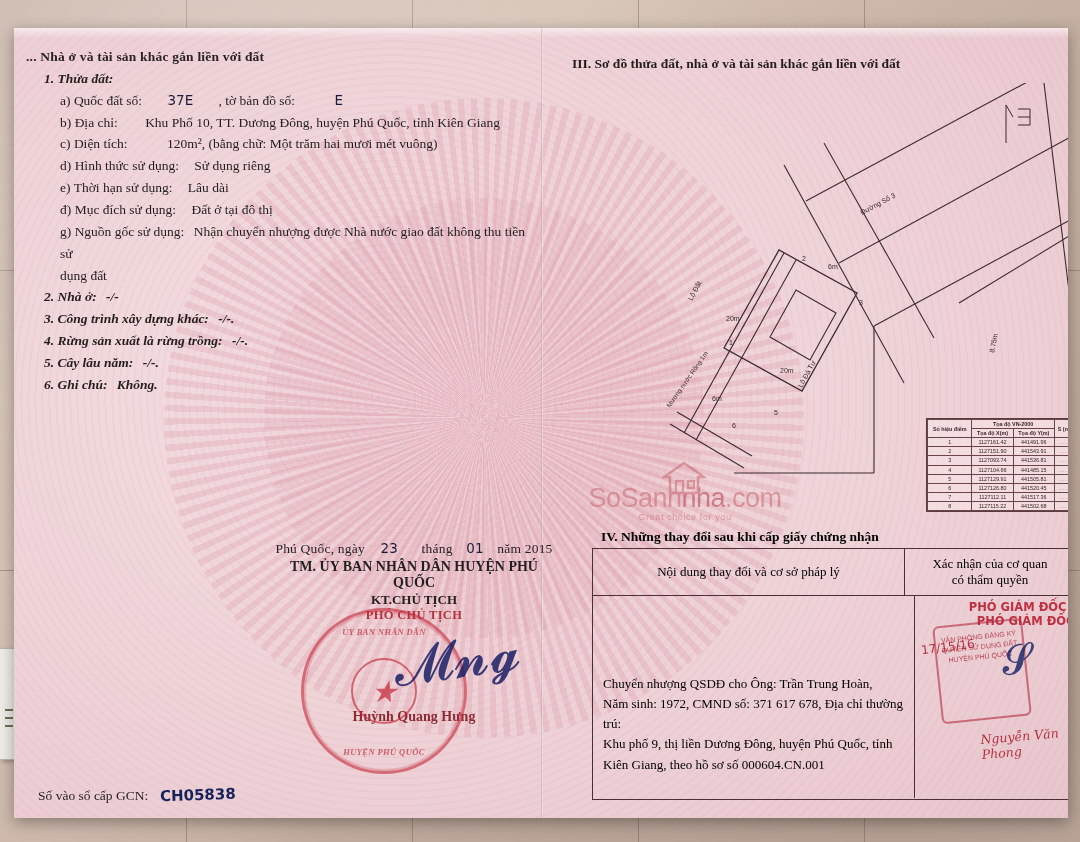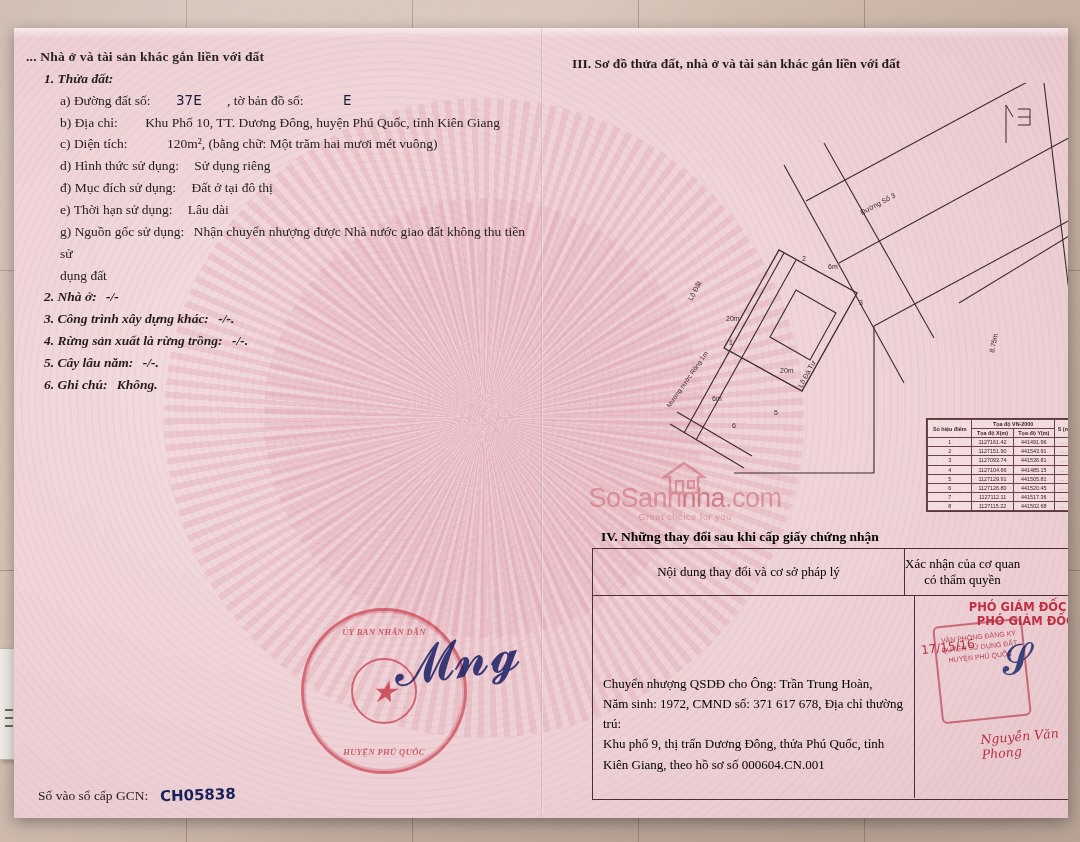--- a/index.html
+++ b/index.html
@@ -176,21 +176,21 @@
   .secIV{
     position:absolute; left:578px; top:520px; width:482px; height:250px;
     border:1px solid #4a3034;
   }
   .secIV .cap{
     position:absolute; left:8px; top:-20px; font-weight:bold; font-size:13.5px;
     background:transparent;
   }
   .secIV .row1{ display:flex; height:46px; }
   .secIV .c1{ flex:1 1 auto; border-right:1px solid #4a3034; display:flex; align-items:center; justify-content:center; text-align:center; font-size:13px;}
-  .secIV .c2{ width:170px; display:flex; align-items:center; justify-content:flex-start; text-align:center; font-size:13px;}
+  .secIV .c2{ width:170px; display:flex; align-items:center; justify-content:center; text-align:center; font-size:13px;}
   .secIV .row2{ display:flex; height:203px; }
   .secIV .b1{ flex:1 1 auto; border-right:1px solid #4a3034; border-top:1px solid #4a3034; padding:78px 8px 0 10px; font-size:13px; line-height:1.55;}
   .secIV .b2{ width:170px; border-top:1px solid #4a3034; position:relative;}
   .rstamp{
     position:absolute; left:22px; top:26px; width:86px; height:86px;
     border:2px solid rgba(180,40,60,.6); border-radius:6px;
     color:rgba(170,35,55,.8); font-size:7px; text-align:center; padding-top:8px;
     line-height:1.45; font-family:"Liberation Sans", sans-serif;
     transform:rotate(-6deg);
   }
@@ -245,21 +245,21 @@
   <div class="left">
     <div class="hdr-top">...  Nhà ở và tài sản khác gắn liền với đất</div>
 
     <div class="lvl1 bold ital">
       <span>1.</span>
       <span>Thửa đất:</span>
     </div>
 
     <div class="lvl2">
       <span>a)</span>
-      <span>Đường đất số:</span>
+      <span>Quốc đất số:</span>
       <span style="margin-left:22px" class="hand">37E</span>
       <span style="margin-left:22px">, tờ bản đồ số:</span>
       <span style="margin-left:36px" class="hand">E</span>
     </div>
 
     <div class="lvl2">
       <span>b)</span>
       <span>Địa chỉ:</span>
       <span style="margin-left:24px">Khu Phố 10, TT. Dương Đông, huyện Phú Quốc, tỉnh Kiên Giang</span>
     </div>
@@ -270,29 +270,29 @@
       <span style="margin-left:36px">120m², (bằng chữ: Một trăm hai mươi mét vuông)</span>
     </div>
 
     <div class="lvl2">
       <span>d)</span>
       <span>Hình thức sử dụng:</span>
       <span style="margin-left:12px">Sử dụng riêng</span>
     </div>
 
     <div class="lvl2">
+      <span>e)</span>
+      <span>Thời hạn sử dụng:</span>
+      <span style="margin-left:12px">Lâu dài</span>
+    </div>
+
+    <div class="lvl2">
       <span>đ)</span>
       <span>Mục đích sử dụng:</span>
       <span style="margin-left:12px">Đất ở tại đô thị</span>
-    </div>
-
-    <div class="lvl2">
-      <span>e)</span>
-      <span>Thời hạn sử dụng:</span>
-      <span style="margin-left:12px">Lâu dài</span>
     </div>
 
     <div class="lvl2">
       <span>g)</span>
       <span>Nguồn gốc sử dụng:</span>
       <span style="margin-left:6px">Nhận chuyển nhượng được Nhà nước giao đất không thu tiền sử</span>
     </div>
     <div class="lvl2" style="">dụng đất</div>
 
     <div class="lvl1 bold ital">
@@ -315,20 +315,34 @@
       <span>Cây lâu năm:</span>
       <span style="margin-left:6px">-/-.</span>
     </div>
     <div class="lvl1 bold ital">
       <span>6.</span>
       <span>Ghi chú:</span>
       <span style="margin-left:6px">Không.</span>
     </div>
   </div>
 
+  <div class="signblock">
+    <div class="place">
+      <span>Phú Quốc, ngày</span>
+      <span class="hand" style="margin:0 20px 0 12px">23</span>
+      <span>tháng</span>
+      <span class="hand" style="margin:0 10px">01</span>
+      <span>năm</span>
+      <span>2015</span>
+    </div>
+    <div class="org">TM. ỦY BAN NHÂN DÂN HUYỆN PHÚ QUỐC</div>
+    <div class="kt">KT.CHỦ TỊCH</div>
+    <div class="pct">PHÓ CHỦ TỊCH</div>
+    <div class="name">Huỳnh Quang Hưng</div>
+  </div>
 
   <div class="stamp">
     <div class="arc-top">ỦY BAN NHÂN DÂN</div>
     <div class="inner">★</div>
     <div class="arc-bot">HUYỆN PHÚ QUỐC</div>
   </div>
   <div class="sigscrawl">𝓜𝓷𝓰</div>
 
   <div class="gcn">
     <span>Số vào sổ cấp GCN:</span>
@@ -475,21 +489,21 @@
         <div>
           <div>Xác nhận của cơ quan</div>
           <div>có thẩm quyền</div>
         </div>
       </div>
     </div>
     <div class="row2">
       <div class="b1">
         <div>Chuyển nhượng QSDĐ cho Ông: Trần Trung Hoàn,</div>
         <div>Năm sinh: 1972, CMND số: 371 617 678, Địa chỉ thường trú:</div>
-        <div>Khu phố 9, thị trấn Dương Đông, thửa Phú Quốc, tỉnh</div>
+        <div>Khu phố 9, thị liền Dương Đông, huyện Phú Quốc, tỉnh</div>
         <div>Kiên Giang, theo hồ sơ số 000604.CN.001</div>
       </div>
       <div class="b2">
         <div class="dateh">17/15/16</div>
         <div class="redtitle">PHÓ GIÁM ĐỐC</div>
         <div class="redtitle redtitle2">PHÓ GIÁM ĐỐC</div>
         <div class="rstamp">VĂN PHÒNG ĐĂNG KÝ QUYỀN SỬ DỤNG ĐẤT HUYỆN PHÚ QUỐC</div>
         <div class="rsign">𝓢</div>
         <div class="rname">Nguyễn Văn Phong</div>
       </div>

